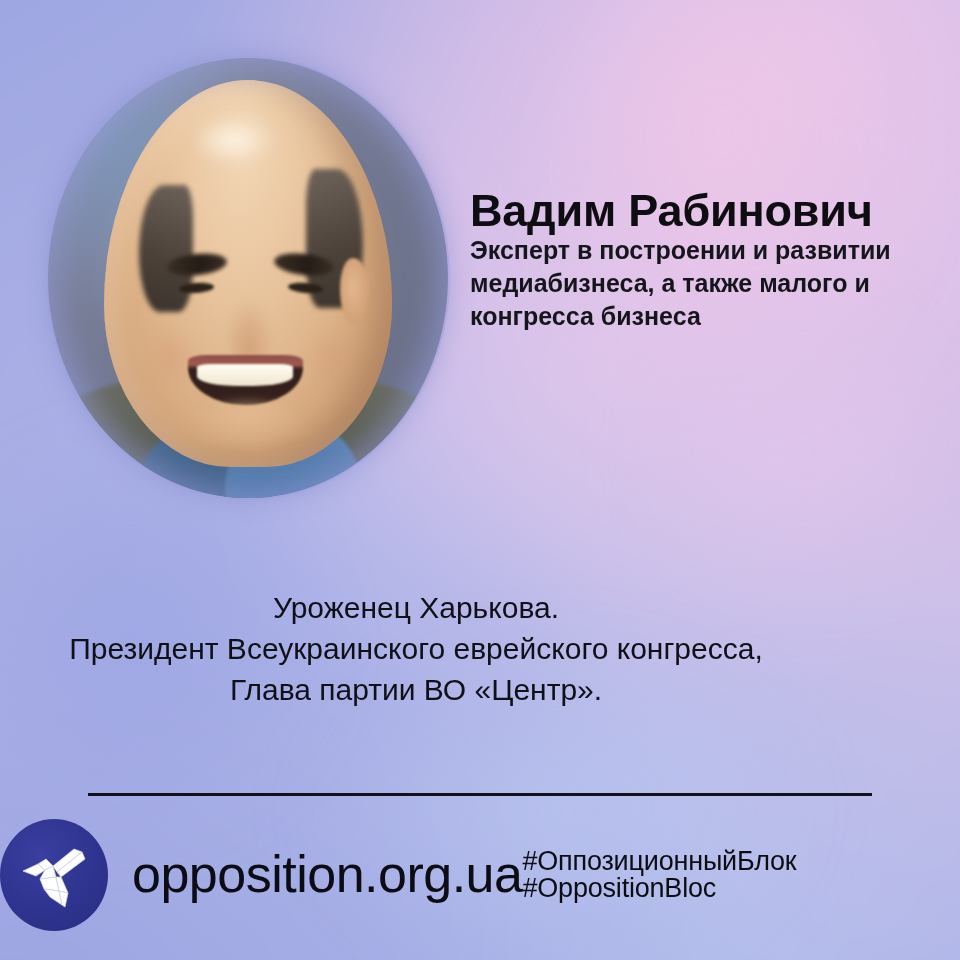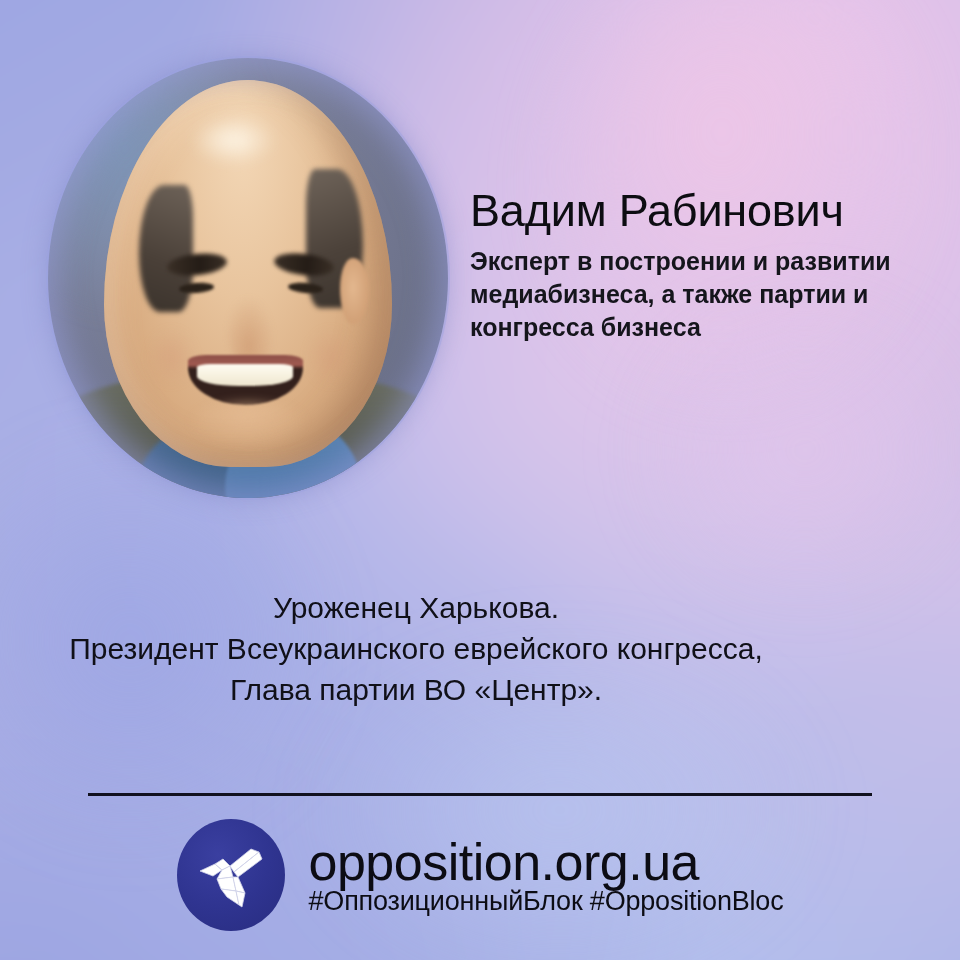--- a/index.html
+++ b/index.html
@@ -170,22 +170,22 @@
   .p-cheek.r{right:13%;}
   .portrait-fade{
     position:absolute;inset:-2px;border-radius:50%;
     box-shadow:inset 0 0 30px 12px rgba(154,163,226,0.55);
     pointer-events:none;
   }
 
   
   .name-block{position:absolute;left:470px;top:188px;width:460px;}
   .name{
-    font-size:45px;font-weight:400;color:#0d0d12;letter-spacing:-0.2px;
-    line-height:1.0;white-space:nowrap;margin:0 0 12px 0;
+    font-size:45px;font-weight:700;color:#0d0d12;letter-spacing:-0.2px;
+    line-height:1.0;white-space:nowrap;margin:0 0 1px 0;
   }
   .role{
     font-size:25px;font-weight:700;color:#15151c;line-height:1.32;margin:0;
   }
 
   
   .bio{
     position:absolute;left:0;top:588px;width:832px;
     text-align:center;font-size:30px;line-height:1.36;color:#101018;
   }
@@ -200,21 +200,21 @@
   .footer{
     position:absolute;left:0;top:812px;width:960px;height:126px;
     display:flex;align-items:center;justify-content:center;gap:24px;
   }
   .logo{
     width:108px;height:112px;border-radius:50%;
     background:radial-gradient(circle at 38% 32%, #3a3fa0 0%, #2f3490 52%, #282c80 100%);
     position:relative;flex:0 0 auto;
   }
   .logo svg{position:absolute;left:50%;top:50%;transform:translate(-50%,-50%);}
-  .footer-text{display:flex;flex-direction:column;align-items:flex-start;}
+  .footer-text{display:flex;align-items:flex-start;}
   .url{
     font-size:52px;font-weight:400;color:#0c0c14;line-height:1.0;letter-spacing:-0.5px;
   }
   .tags{
     font-size:27px;font-weight:400;color:#0c0c14;line-height:1.0;
     letter-spacing:-0.2px;
   }
 </style>
 </head>
 <body>
@@ -254,21 +254,21 @@
         <div class="p-chin"></div>
       </div>
     </div>
     <div class="portrait-fade"></div>
   </div>
 
   <div class="name-block">
     <div class="name">Вадим Рабинович</div>
     <div class="role">
       <div>Эксперт в построении и развитии</div>
-      <div>медиабизнеса, а также партии и</div>
+      <div>медиабизнеса, а также малого и</div>
       <div>конгресса бизнеса</div>
     </div>
   </div>
 
   <div class="bio">
     <div>Уроженец Харькова.</div>
     <div>Президент Всеукраинского еврейского конгресса,</div>
     <div>Глава партии ВО «Центр».</div>
   </div>
 

